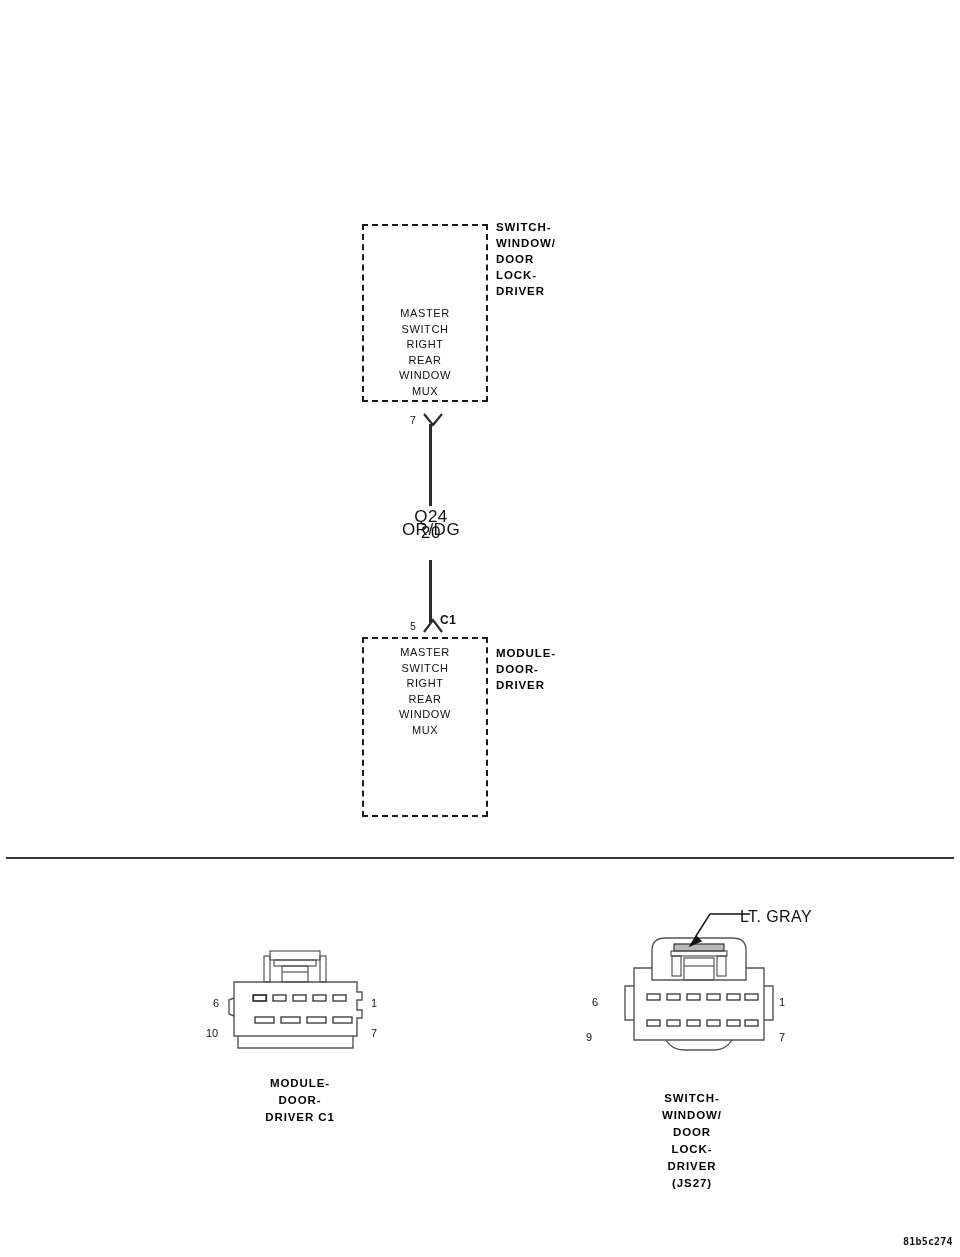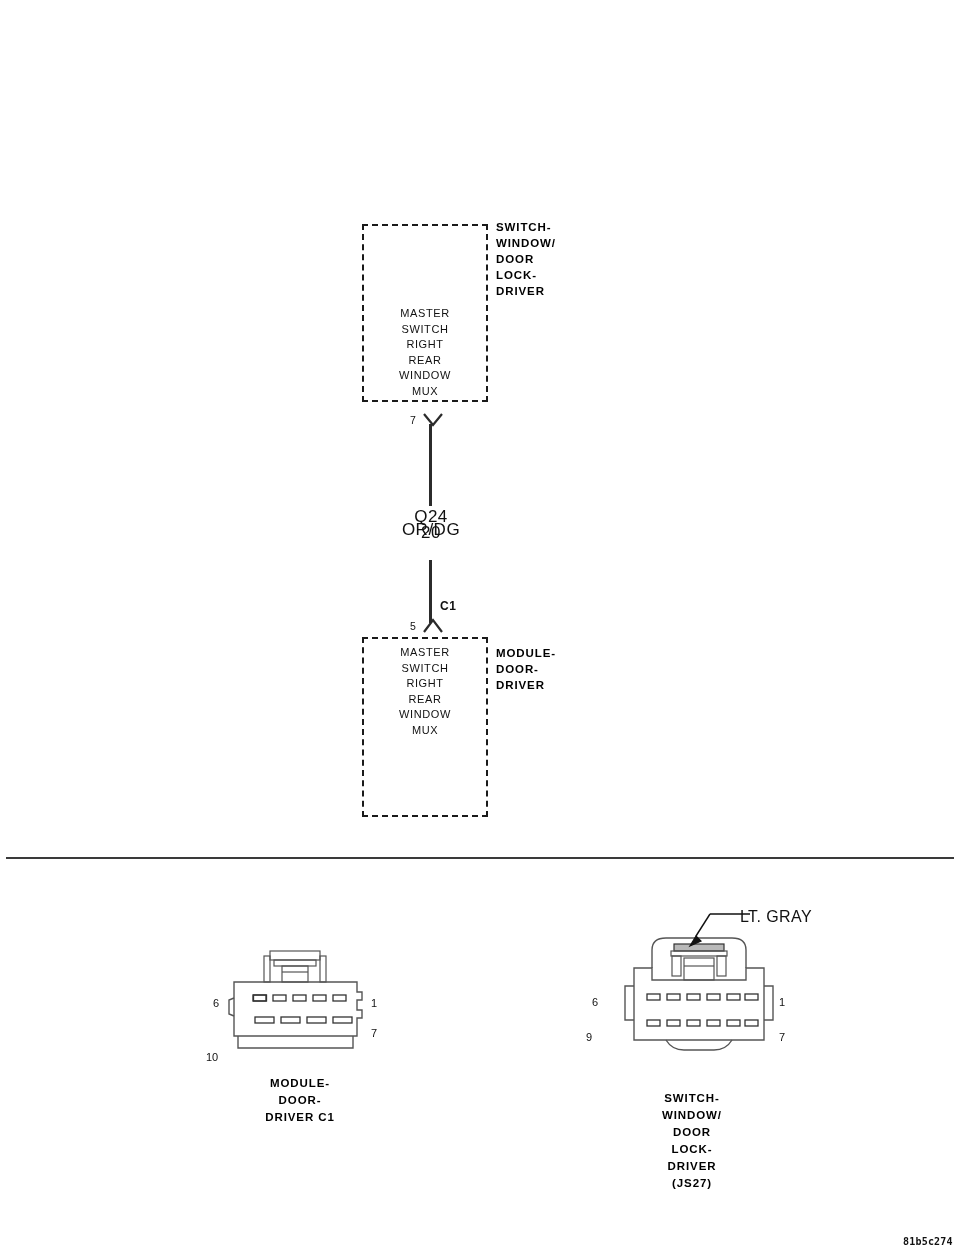--- a/index.html
+++ b/index.html
@@ -151,21 +151,21 @@
   <div class="wire-label" style="left:371px; top:509px;">Q24</div>
   <div class="wire-label" style="left:371px; top:525px;">20</div>
   <div class="wire-label" style="left:371px; top:522px;">OR/DG</div>
 
   <div class="wire" style="left:429px; top:560px; height:63px;"></div>
 
   <svg class="abs" style="left:420px; top:616px;" width="26" height="20" viewBox="0 0 26 20">
     <path d="M4 16 L13 4 L22 16" fill="none" stroke="#2b2b2b" stroke-width="2.2"></path>
   </svg>
   <div class="pin-num" style="left:410px; top:620px;">5</div>
-  <div class="pin-num bold" style="left:440px; top:600px;">C1</div>
+  <div class="pin-num bold" style="left:440px; top:614px;">C1</div>
 
   <div class="dashed-box" style="left:362px; top:637px; width:126px; height:180px;"></div>
 
   <div class="box-inner-text" style="left:362px; top:645px; width:126px;">MASTER
 SWITCH
 RIGHT
 REAR
 WINDOW
 MUX</div>
 
@@ -197,21 +197,21 @@
     <rect x="107" y="47" width="13" height="6" fill="none" stroke="#333" stroke-width="1.3"></rect>
     <rect x="5.5" y="47" width="13" height="6" fill="none" stroke="#333" stroke-width="1.3" transform="translate(22,0)"></rect>
 
     <rect x="29" y="69" width="19" height="6" fill="none" stroke="#333" stroke-width="1.3"></rect>
     <rect x="55" y="69" width="19" height="6" fill="none" stroke="#333" stroke-width="1.3"></rect>
     <rect x="81" y="69" width="19" height="6" fill="none" stroke="#333" stroke-width="1.3"></rect>
     <rect x="107" y="69" width="19" height="6" fill="none" stroke="#333" stroke-width="1.3"></rect>
   </svg>
 
   <div class="conn-pin" style="left:213px; top:997px;">6</div>
-  <div class="conn-pin" style="left:206px; top:1051px;">10</div>
+  <div class="conn-pin" style="left:206px; top:1027px;">10</div>
   <div class="conn-pin" style="left:371px; top:997px;">1</div>
   <div class="conn-pin" style="left:371px; top:1027px;">7</div>
 
   <div class="conn-caption" style="left:170px; top:1075px;">MODULE-
 DOOR-
 DRIVER C1</div>
 
   <svg class="abs" style="left:614px; top:928px;" width="170" height="135" viewBox="0 0 170 135">
 
     <path d="M38 40 L38 22 Q38 10 52 10 L118 10 Q132 10 132 22 L132 40" fill="none" stroke="#555" stroke-width="1.4"></path>

